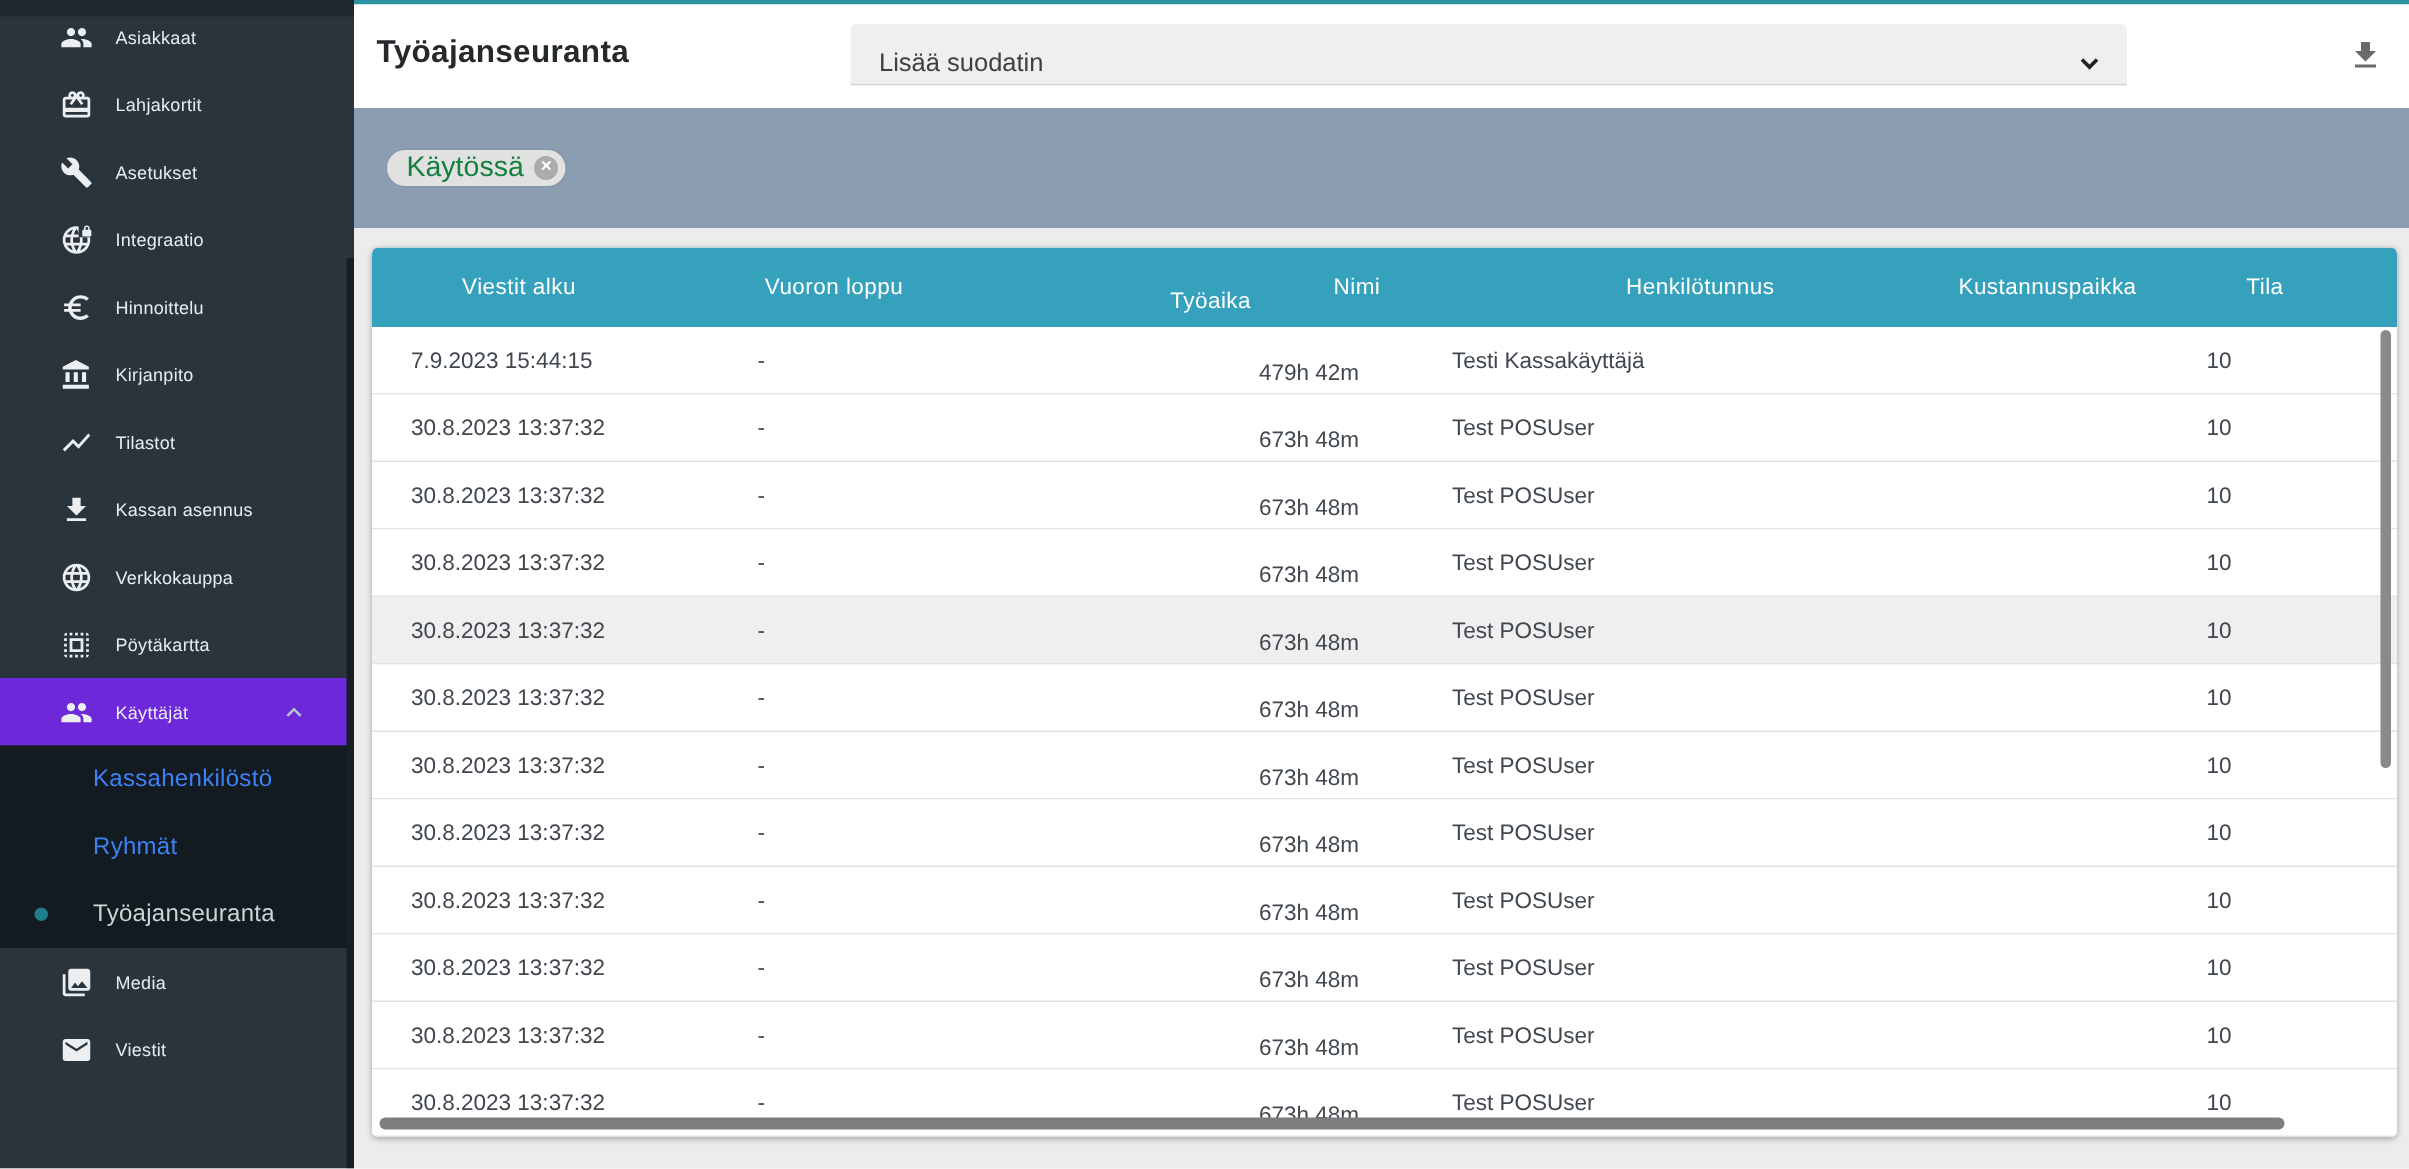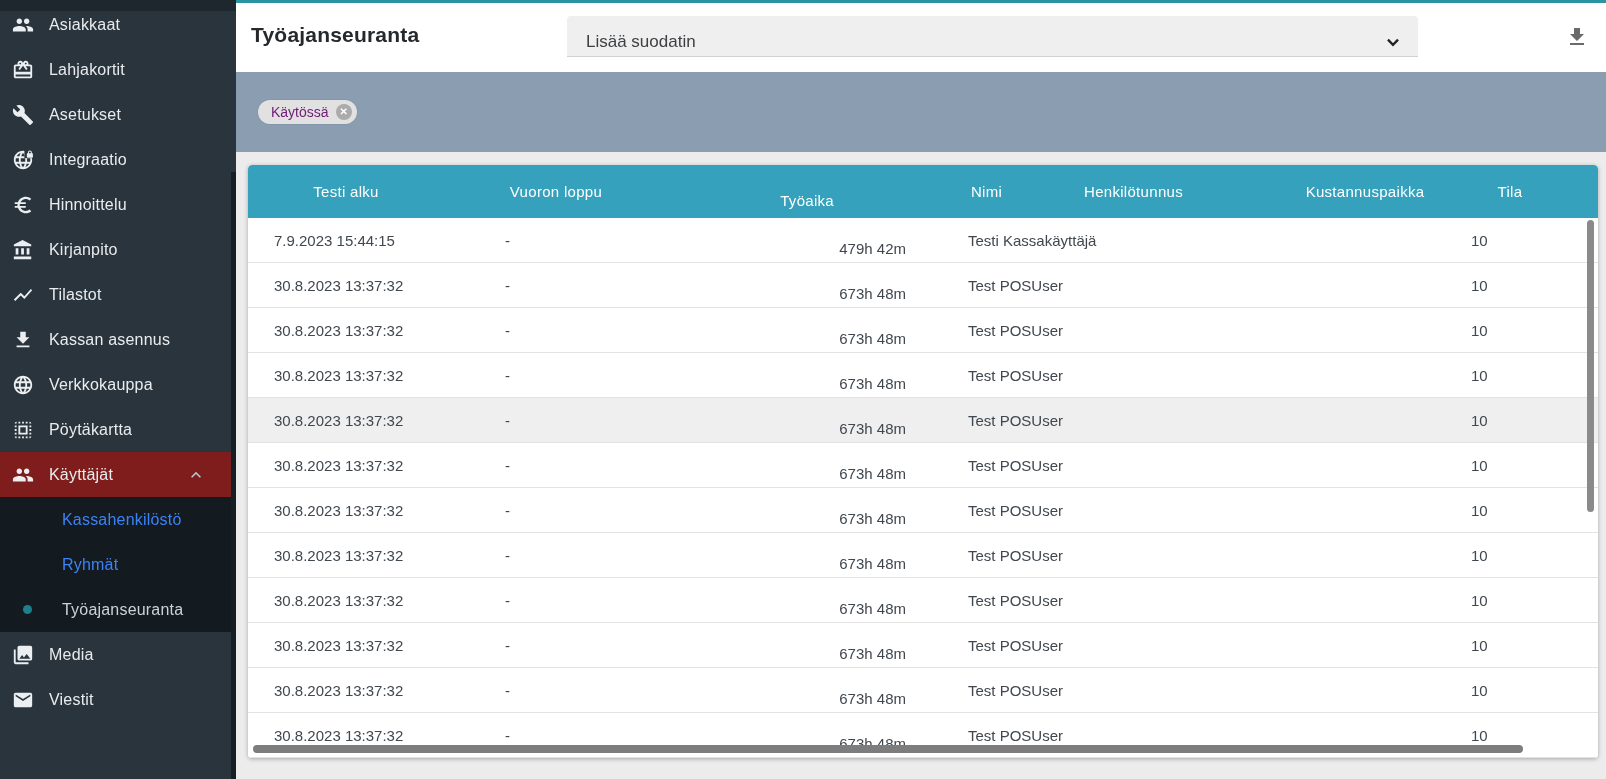--- a/index.html
+++ b/index.html
@@ -4,24 +4,24 @@
 <style>
   * { box-sizing: border-box; margin: 0; padding: 0; }
   html,body { width:1606px; height:779px; overflow:hidden; }
   body { font-family:"Liberation Sans", sans-serif; background:#ececec; }
   .app { display:flex; width:1606px; height:779px; }
 
   
   .sidebar { width:236px; background:#2a343d; position:relative; flex-shrink:0; color:#e9ecee; overflow:hidden; }
   .sidebar::before { content:''; position:absolute; top:0; left:0; right:0; height:11px; background:rgba(0,0,0,.24); z-index:5; }
   .nav { padding-top:2px; }
-  .side-item { height:45px; display:flex; align-items:center; padding-left:12px; font-size:16px; cursor:pointer; letter-spacing:.2px; }
+  .side-item { height:45px; display:flex; align-items:center; padding-left:40px; font-size:12px; cursor:pointer; letter-spacing:.2px; }
   .side-item .ic { width:22px; height:22px; margin-right:15px; flex-shrink:0; display:flex; align-items:center; justify-content:center; }
   .side-item .ic svg { width:22px; height:22px; fill:#eceff1; }
-  .side-item.active { background:#7f1d1d; }
+  .side-item.active { background:#6d28d9; }
   .side-item .chev { margin-left:auto; margin-right:30px; display:flex; }
   .side-item .chev svg { width:20px; height:20px; fill:#b7c6c9; }
   .submenu { background:#141b20; }
   .sub-item { height:45px; display:flex; align-items:center; padding-left:62px; font-size:16px; color:#3b82f6; position:relative; cursor:pointer; letter-spacing:.2px; }
   .sub-item.active { color:#ccd3d7; }
   .sub-item .dot { position:absolute; left:23px; top:18px; width:9px; height:9px; border-radius:50%; background:#1e7f8f; }
   .side-scroll-thumb { position:absolute; right:0; top:172px; bottom:0; width:5px; background:#171e24; z-index:6; }
 
   
   .content { flex:1; display:flex; flex-direction:column; background:#ececec; position:relative; }
@@ -31,39 +31,39 @@
   .page-title { position:absolute; left:15px; top:20px; font-size:21px; font-weight:700; color:#26292c; letter-spacing:.2px; }
   .filter-select { position:absolute; left:331px; top:13px; width:851px; height:41px; background:#efefef; border-bottom:1px solid #d2d2d2; border-radius:4px 4px 0 0; display:flex; align-items:center; padding:12px 14px 0 19px; cursor:pointer; }
   .filter-select .sel-label { font-size:17px; color:#3e4043; }
   .filter-select .sel-chev { margin-left:auto; display:flex; }
   .filter-select .sel-chev svg { width:22px; height:22px; stroke:#222; stroke-width:2.6; fill:none; }
   .download-btn { position:absolute; right:15px; top:22px; width:26px; height:26px; cursor:pointer; display:flex; }
   .download-btn svg { width:24px; height:24px; fill:#6a6a6a; }
 
   .filter-band { height:80px; background:#8b9db1; display:flex; align-items:center; flex-shrink:0; }
   .chip { margin-left:22px; height:24px; background:#e1e1e1; border-radius:12px; display:flex; align-items:center; padding:0 5px 0 13px; cursor:pointer; box-shadow:0 0 0 1px rgba(0,0,0,.04); }
-  .chip .chip-label { font-size:14px; color:#701a75; }
+  .chip .chip-label { font-size:19px; color:#15803d; }
   .chip .chip-x { margin-left:7px; width:16px; height:16px; border-radius:50%; background:#ababab; color:#fff; font-size:10px; font-weight:700; display:flex; align-items:center; justify-content:center; cursor:pointer; line-height:1; }
 
   .table-area { flex:1; padding:13px 0 0 12px; }
   .card { width:1350px; height:593px; background:#fff; border-radius:4px; box-shadow:0 1px 4px rgba(0,0,0,.3); position:relative; overflow:hidden; }
   .thead { height:53px; background:#35a1bc; display:flex; align-items:center; color:#fff; font-size:15px; font-weight:500; border-radius:4px 4px 0 0; letter-spacing:.3px; }
   .tbody { height:540px; overflow:hidden; }
   .trow { height:45px; display:flex; align-items:center; border-bottom:1px solid #e3e3e3; font-size:15px; color:#40474e; background:#fff;gap:36px; }
   .trow.row-alt { background:#efefef; }
   .c { flex-shrink:0; white-space:nowrap; overflow:hidden; }
   .c1 { width:196px; padding-left:26px; }
   .c2 { width:224px; padding-left:25px; }
   .c3 { width:166px; text-align:right;margin-top:17px; }
   .c4 { width:250px; padding-left:26px; }
   .c5 { width:165px; }
   .c6 { width:160px; padding-left:6px;margin-left:36px; }
   .c7 { width:130px; display:flex; justify-content:center; }
   .thead .c1, .thead .c2, .thead .c6 { padding-left:0; text-align:center; }
-  .thead .c4 { padding-left:55px;text-align:center; }
+  .thead .c4 { padding-left:55px; }
   .thead .c7 { }
   .person-btn { width:24px; height:27px; cursor:pointer; display:flex; }
   .person-btn svg { width:24px; height:27px; }
   .v-scroll { position:absolute; top:55px; right:4px; width:7px; height:292px; background:#8a8a8a; border-radius:4px; cursor:pointer; }
   .h-scroll { position:absolute; bottom:5px; left:5px; width:1270px; height:8px; background:#7d7d7d; border-radius:4px; cursor:pointer; }
 </style>
 </head>
 <body>
 
 <div class="app">
@@ -237,21 +237,21 @@
       <div class="chip">
         <span class="chip-label">Käytössä</span>
         <span class="chip-x">✕</span>
       </div>
     </div>
 
     <div class="table-area">
       <div class="card">
 
         <div class="thead">
-          <div class="c c1">Testi alku</div>
+          <div class="c c1">Viestit alku</div>
           <div class="c c2">Vuoron loppu</div>
           <div class="c c3">Työaika</div>
           <div class="c c4">Nimi</div>
           <div class="c c5">Henkilötunnus</div>
           <div class="c c6">Kustannuspaikka</div>
           <div class="c c7">Tila</div>
         </div>
 
         <div class="tbody">
             <div class="trow">

